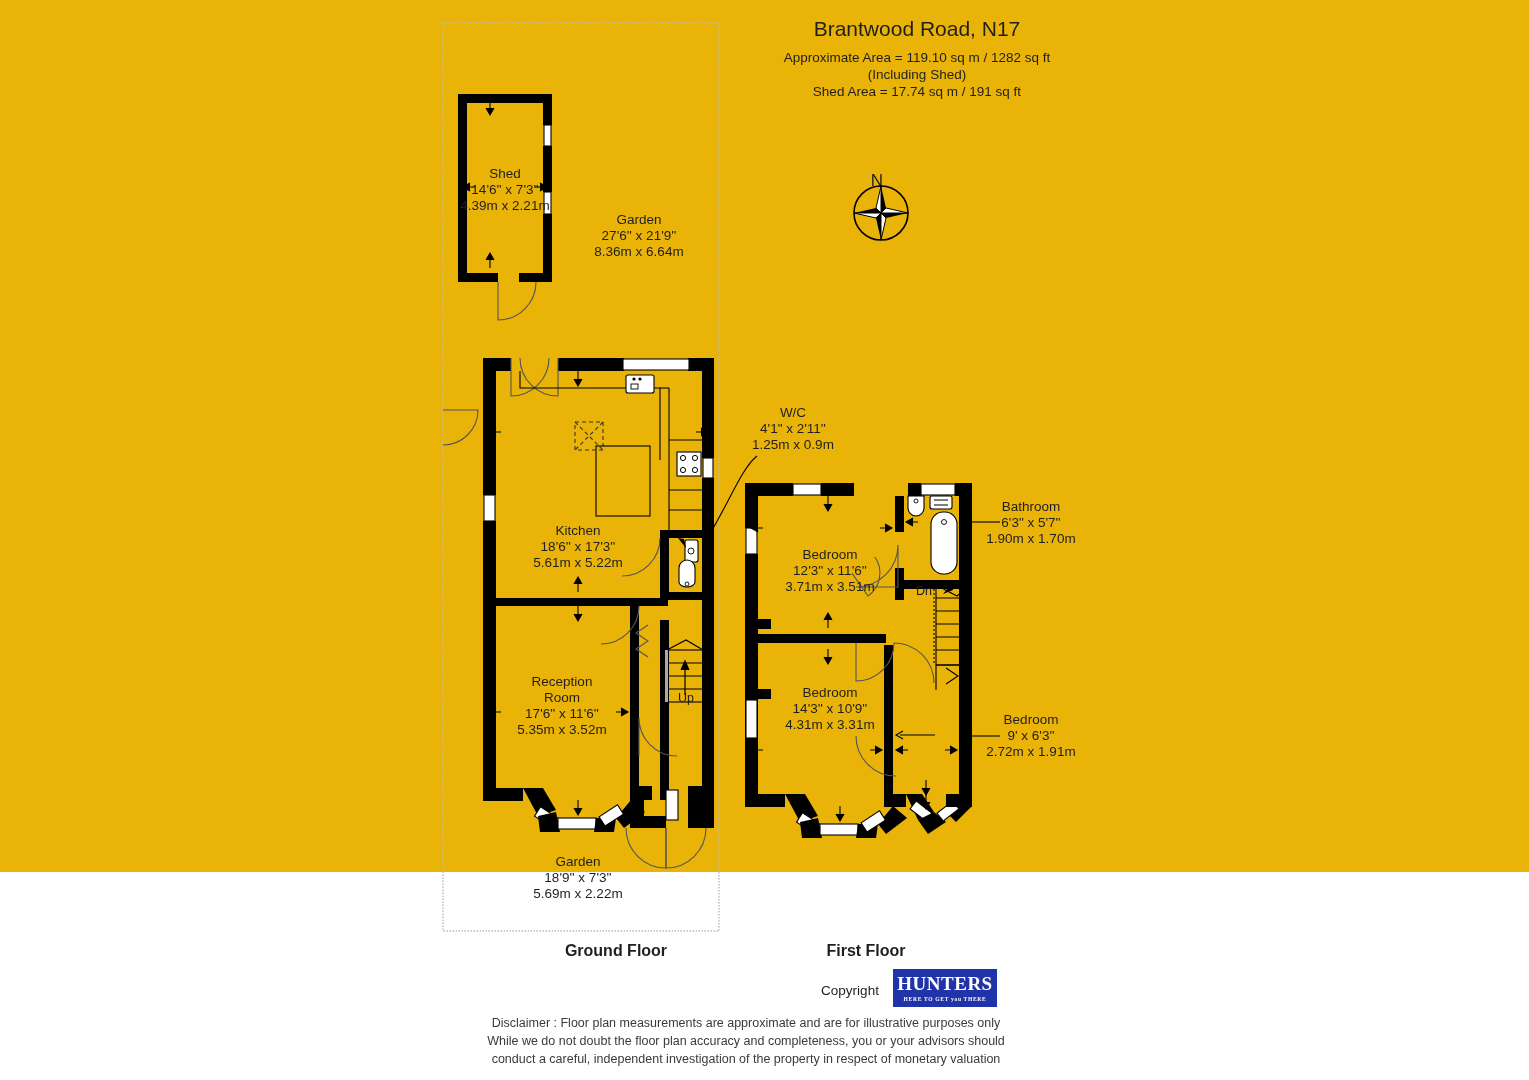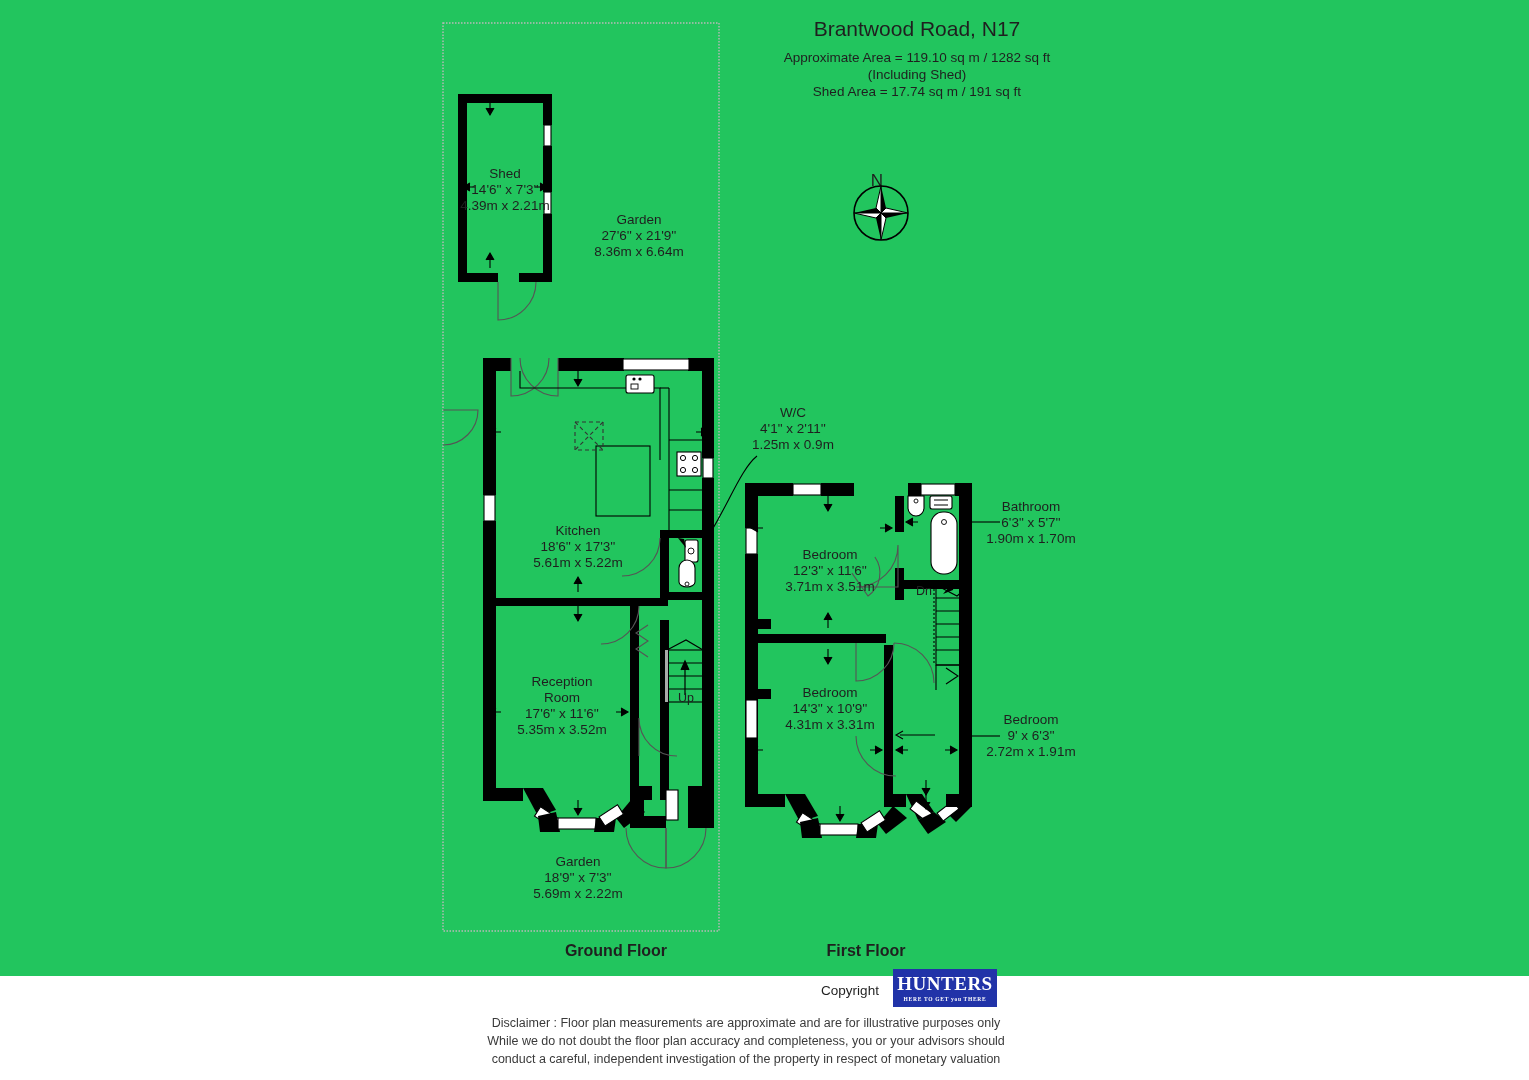--- a/index.html
+++ b/index.html
@@ -7,22 +7,22 @@
     margin: 0; padding: 0;
     width: 1529px; height: 1080px;
     background: #ffffff;
     font-family: "Liberation Sans", sans-serif;
     color: #1a1a1a;
     overflow: hidden;
   }
   #page {
     position: relative;
     width: 1529px;
-    height: 976px;
-    background: #22c55e;
+    height: 872px;
+    background: #eab308;
   }
   svg.plan {
     position: absolute;
     left: 0; top: 0;
     width: 1529px; height: 1080px;
   }
   .txt { font-family: "Liberation Sans", sans-serif; fill: #1f1f1f; }
   .title-main { font-size: 21px; }
   .hdr-sub { font-size: 13.5px; }
   .room-name { font-size: 13.5px; }

